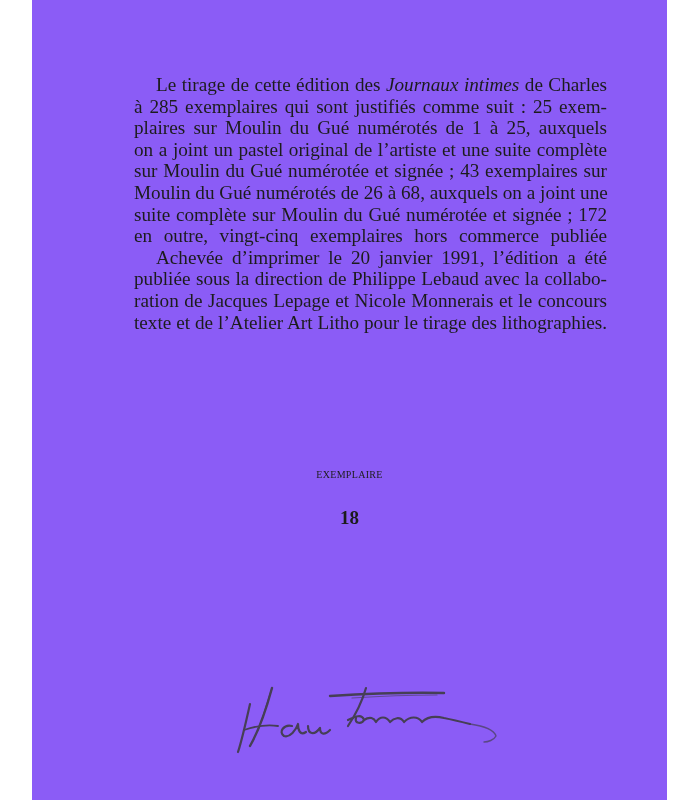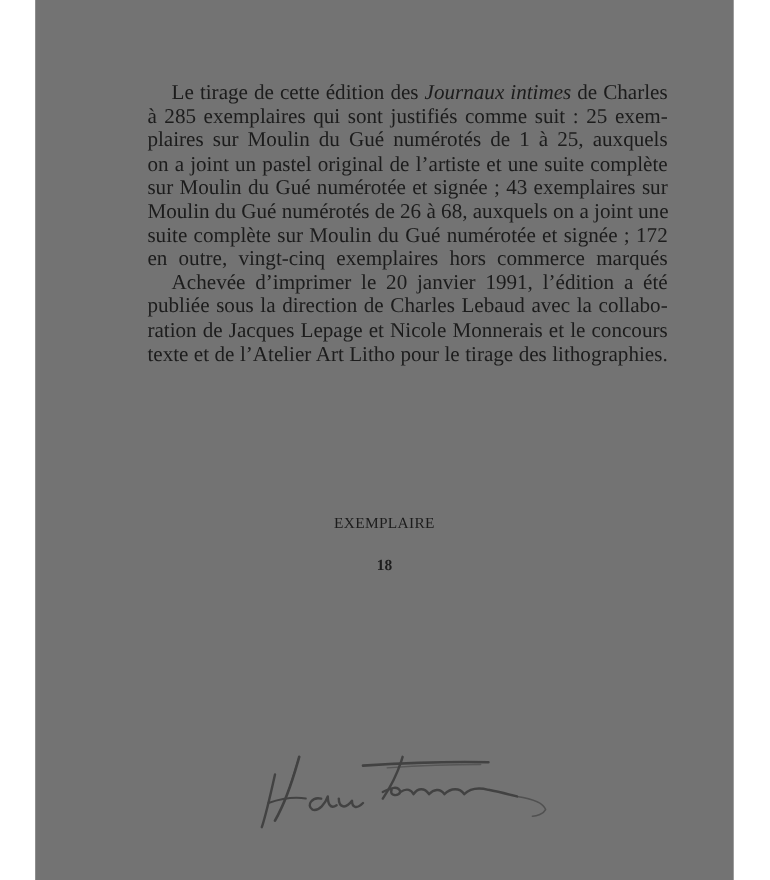--- a/index.html
+++ b/index.html
@@ -6,21 +6,21 @@
     body {
       width: 700px; height: 800px;
       background: #ffffff;
       position: relative;
       overflow: hidden;
     }
     .page {
       position: absolute;
       left: 32px; top: 0;
       width: 635px; height: 800px;
-      background: #737373;
+      background: #8b5cf6;
     }
     .text-block {
       position: absolute;
       left: 80px; top: 74px;
       width: 495px;
       font-family: "Liberation Serif", "DejaVu Serif", serif;
       font-size: 19.2px;
       line-height: 21.6px;
       color: #1c1c1c;
     }
@@ -40,46 +40,46 @@
     .line.indent { padding-left: 22px; }
     .sc { font-size: 14px; letter-spacing: 0.5px; }
     em { font-style: italic; }
     .colophon {
       position: absolute;
       left: 0; width: 635px;
       text-align: center;
       font-family: "Liberation Serif", "DejaVu Serif", serif;
       color: #1c1c1c;
     }
-    .ex-label { top: 469px; font-size: 14px; letter-spacing: 0.3px; }
-    .ex-number { top: 507px; font-size: 14px; font-weight: bold; }
+    .ex-label { top: 469px; font-size: 10px; letter-spacing: 0.3px; }
+    .ex-number { top: 507px; font-size: 19px; font-weight: bold; }
     .signature {
       position: absolute;
       left: 190px; top: 660px;
       width: 300px; height: 110px;
     }
   </style>
 </head>
 <body>
 
 <div class="page">
   <div class="text-block">
     <div class="para">
       <span class="line indent"><span>Le tirage de cette édition des </span><em>Journaux intimes</em><span> de Charles</span></span>
       <span class="line">à 285 exemplaires qui sont justifiés comme suit : 25 exem-</span>
       <span class="line">plaires sur Moulin du Gué numérotés de 1 à 25, auxquels</span>
       <span class="line">on a joint un pastel original de l’artiste et une suite complète</span>
       <span class="line">sur Moulin du Gué numérotée et signée ; 43 exemplaires sur</span>
       <span class="line">Moulin du Gué numérotés de 26 à 68, auxquels on a joint une</span>
       <span class="line">suite complète sur Moulin du Gué numérotée et signée ; 172</span>
-      <span class="line">en outre, vingt-cinq exemplaires hors commerce marqués</span>
+      <span class="line">en outre, vingt-cinq exemplaires hors commerce publiée</span>
     </div>
     <div class="para">
       <span class="line indent">Achevée d’imprimer le 20 janvier 1991, l’édition a été</span>
-      <span class="line">publiée sous la direction de Charles Lebaud avec la collabo-</span>
+      <span class="line">publiée sous la direction de Philippe Lebaud avec la collabo-</span>
       <span class="line">ration de Jacques Lepage et Nicole Monnerais et le concours</span>
       <span class="line">texte et de l’Atelier Art Litho pour le tirage des lithographies.</span>
     </div>
   </div>
 
   <div class="colophon ex-label">EXEMPLAIRE</div>
   <div class="colophon ex-number">18</div>
 
   <svg class="signature" viewBox="0 0 300 110" xmlns="http://www.w3.org/2000/svg">
     <g fill="none" stroke="#3a3a3a" stroke-linecap="round" stroke-linejoin="round" opacity="0.85">

